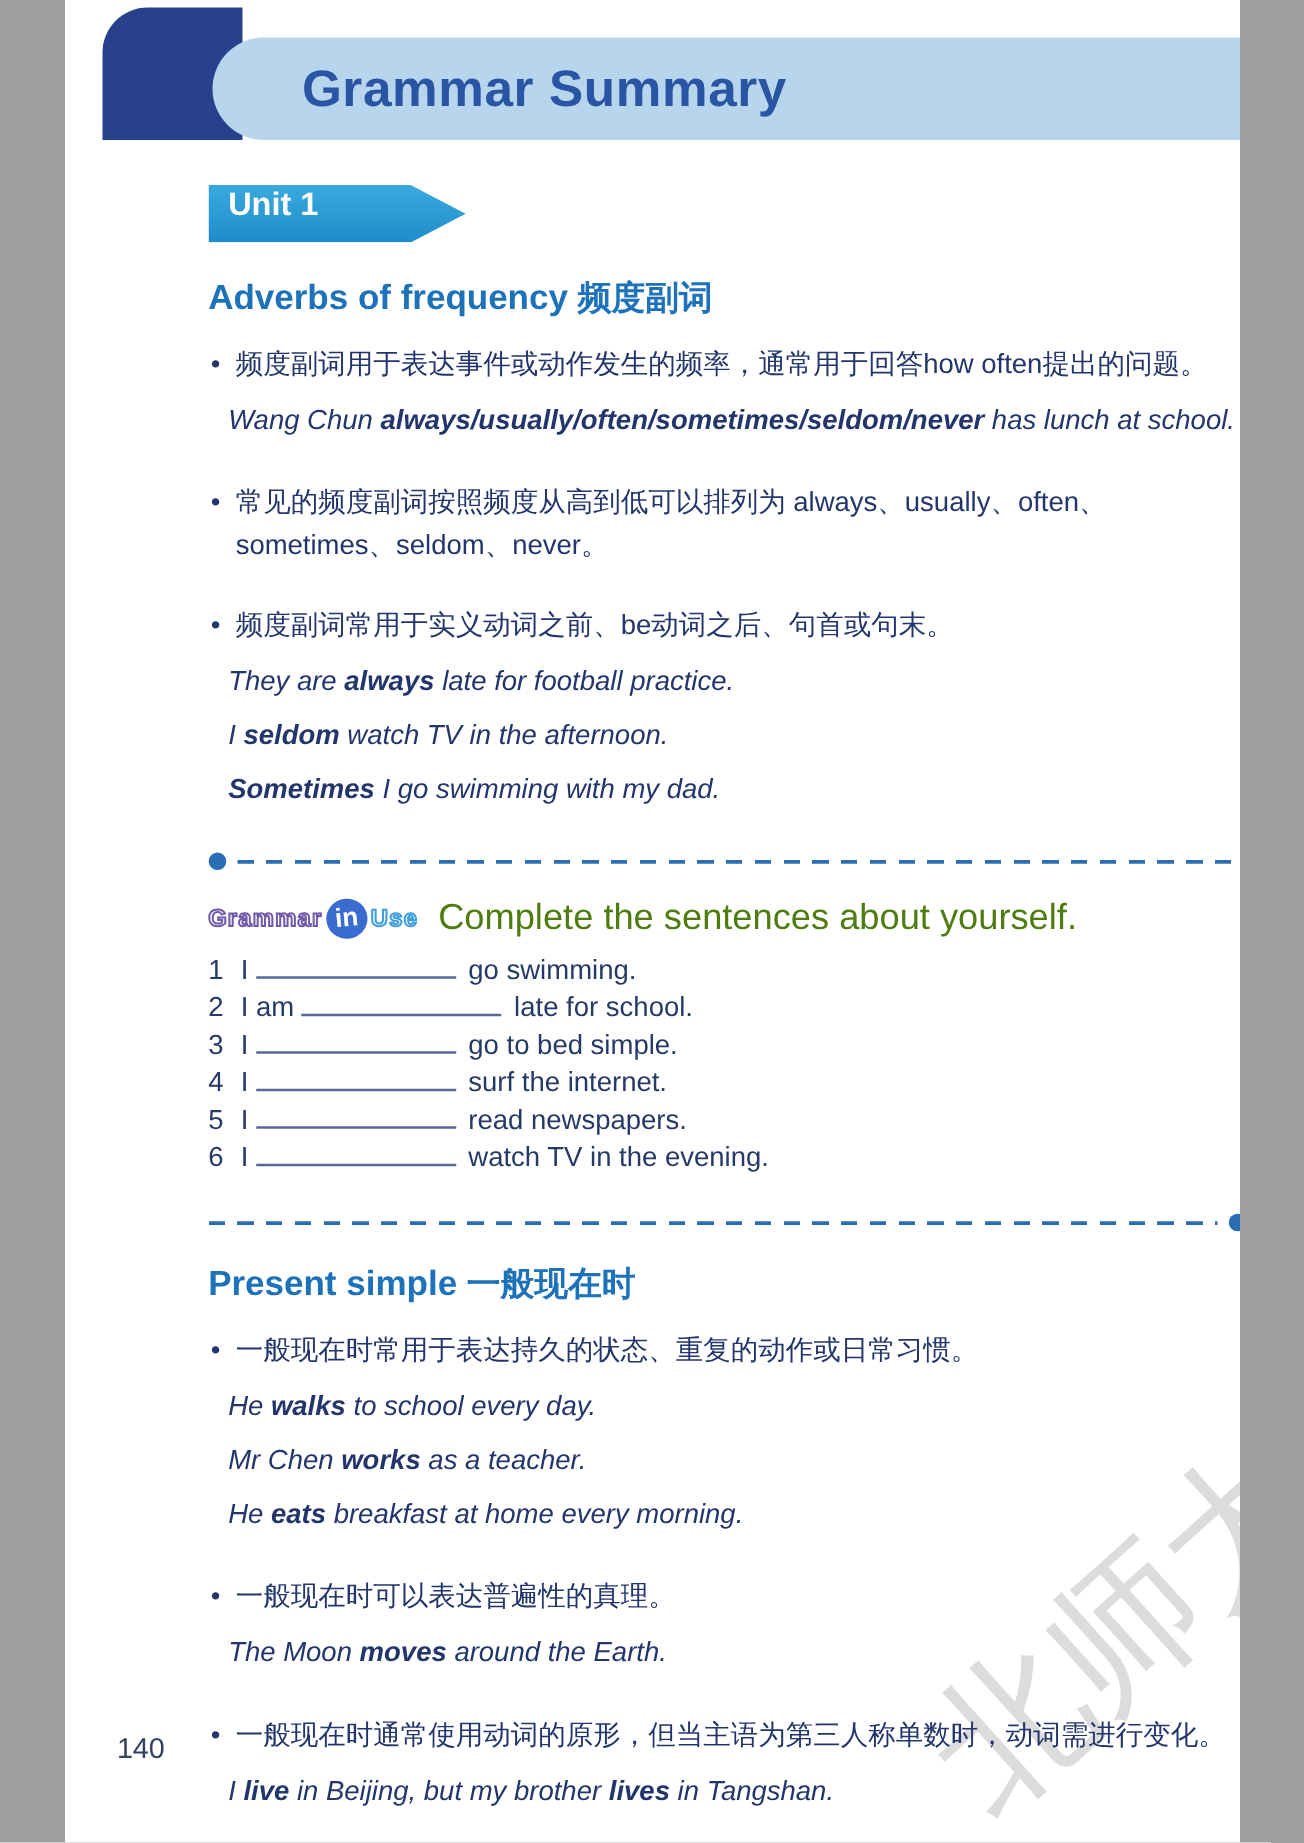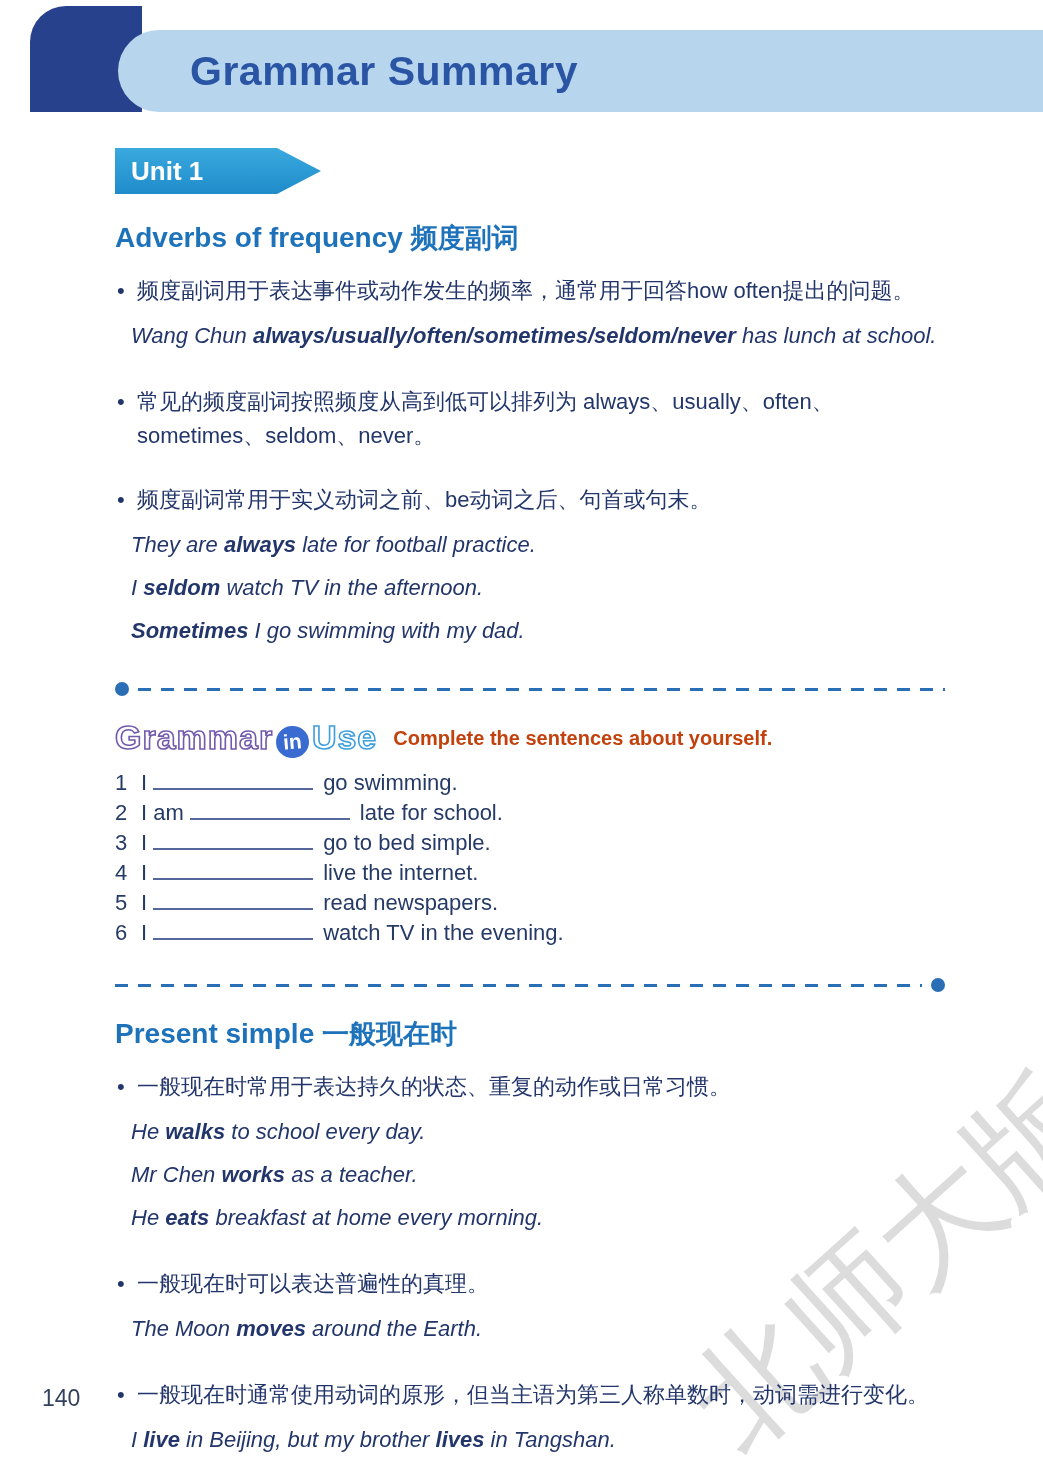--- a/index.html
+++ b/index.html
@@ -1,18 +1,18 @@
 <!DOCTYPE html>
 <html><head>
 <meta charset="utf-8">
 <style>
   * { margin:0; padding:0; box-sizing:border-box; }
   body { background:#9e9e9e; font-family:"Liberation Sans","DejaVu Sans",sans-serif; }
   .page {
-    position:relative; width:1043px; height:1474px; margin:0 auto;
+    position:relative; width:940px; height:1474px; margin:0 auto;
     background:#ffffff; overflow:hidden; color:#23366b;
   }
 
   
   .header-dark {
     position:absolute; left:30px; top:6px; width:112px; height:106px;
     background:#27418c; border-radius:36px 0 0 0;
   }
   .header-band {
     position:absolute; left:118px; top:30px; right:0; height:82px;
@@ -32,21 +32,21 @@
     transform:rotate(-42deg); transform-origin:center;
   }
 
   
   .content { position:absolute; left:115px; top:148px; width:830px; z-index:2; }
 
   .unit-banner {
     position:relative; width:206px; height:46px; margin-bottom:26px;
     background:linear-gradient(180deg,#3aa9de,#1f8cca);
     clip-path:polygon(0 0, 162px 0, 206px 50%, 162px 100%, 0 100%);
-    display:flex; align-items:center; padding-left:16px;
+    display:flex; padding-left:16px;
     color:#ffffff; font-size:26px; font-weight:bold;
   }
 
   .section-title { font-size:28px; font-weight:bold; color:#1d72ba; margin-top:34px; line-height:36px; }
   .section-title .zh { font-family:"Liberation Serif","DejaVu Serif",serif; font-size:27px; font-weight:600; }
 
   .bullet { position:relative; padding-left:22px; font-size:22px; line-height:34px; margin-top:26px; }
   .bullet .dot { position:absolute; left:2px; top:0; }
 
   .example { font-style:italic; font-size:22px; line-height:30px; margin:13px 0 0 16px; }
@@ -61,30 +61,30 @@
     flex:1; height:3px;
     background:repeating-linear-gradient(90deg,#2a6eb5 0 13px,transparent 13px 23px);
   }
   .divider.top .dashes { margin-left:9px; }
   .divider.bottom .dashes { margin-right:9px; }
 
   
   .giu-row { display:flex; align-items:center; gap:16px; margin-bottom:10px; }
   .giu-logo { white-space:nowrap; }
   .giu-grammar, .giu-use {
-    font-size:34px; font-weight:800; letter-spacing:1px;
+    font-size:19px; font-weight:800; letter-spacing:1px;
     color:#7259ab; -webkit-text-fill-color:#ffffff; -webkit-text-stroke:1.6px #7259ab;
   }
   .giu-use { color:#0f172a;margin-top:44px; -webkit-text-stroke:1.6px #3f9fdc; }
   .giu-in {
     display:inline-block; background:#3a6bd0; color:#ffffff; -webkit-text-fill-color:#ffffff;
     font-size:21px; font-weight:bold; border-radius:50%;
     padding:4px 7px; margin:0 3px; transform:rotate(-5deg);
   }
-  .giu-caption { color:#c2410c; font-weight:bold; font-size:20px; }
+  .giu-caption { color:#4d7c0f; font-weight:normal; font-size:29px; }
 
   .ex-item { display:flex; align-items:baseline; font-size:22px; line-height:30px; color:#253a66; }
   .ex-num { width:26px; flex:0 0 auto; }
   .blank {
     display:inline-block; width:160px; height:19px; flex:0 0 auto;
     border-bottom:2px solid #56679b; margin:0 10px 0 6px;
   }
   .page-number { position:absolute; left:42px; bottom:62px; font-size:23px; color:#33415f; z-index:2;margin-top:34px; }
 </style>
 </head>
@@ -162,21 +162,21 @@
     <div class="ex-item">
       <span class="ex-num">3</span>
       <span class="ex-pre">I</span>
       <span class="blank"></span>
       <span class="ex-post">go to bed simple.</span>
     </div>
     <div class="ex-item">
       <span class="ex-num">4</span>
       <span class="ex-pre">I</span>
       <span class="blank"></span>
-      <span class="ex-post">live the internet.</span>
+      <span class="ex-post">surf the internet.</span>
     </div>
     <div class="ex-item">
       <span class="ex-num">5</span>
       <span class="ex-pre">I</span>
       <span class="blank"></span>
       <span class="ex-post">read newspapers.</span>
     </div>
     <div class="ex-item">
       <span class="ex-num">6</span>
       <span class="ex-pre">I</span>

